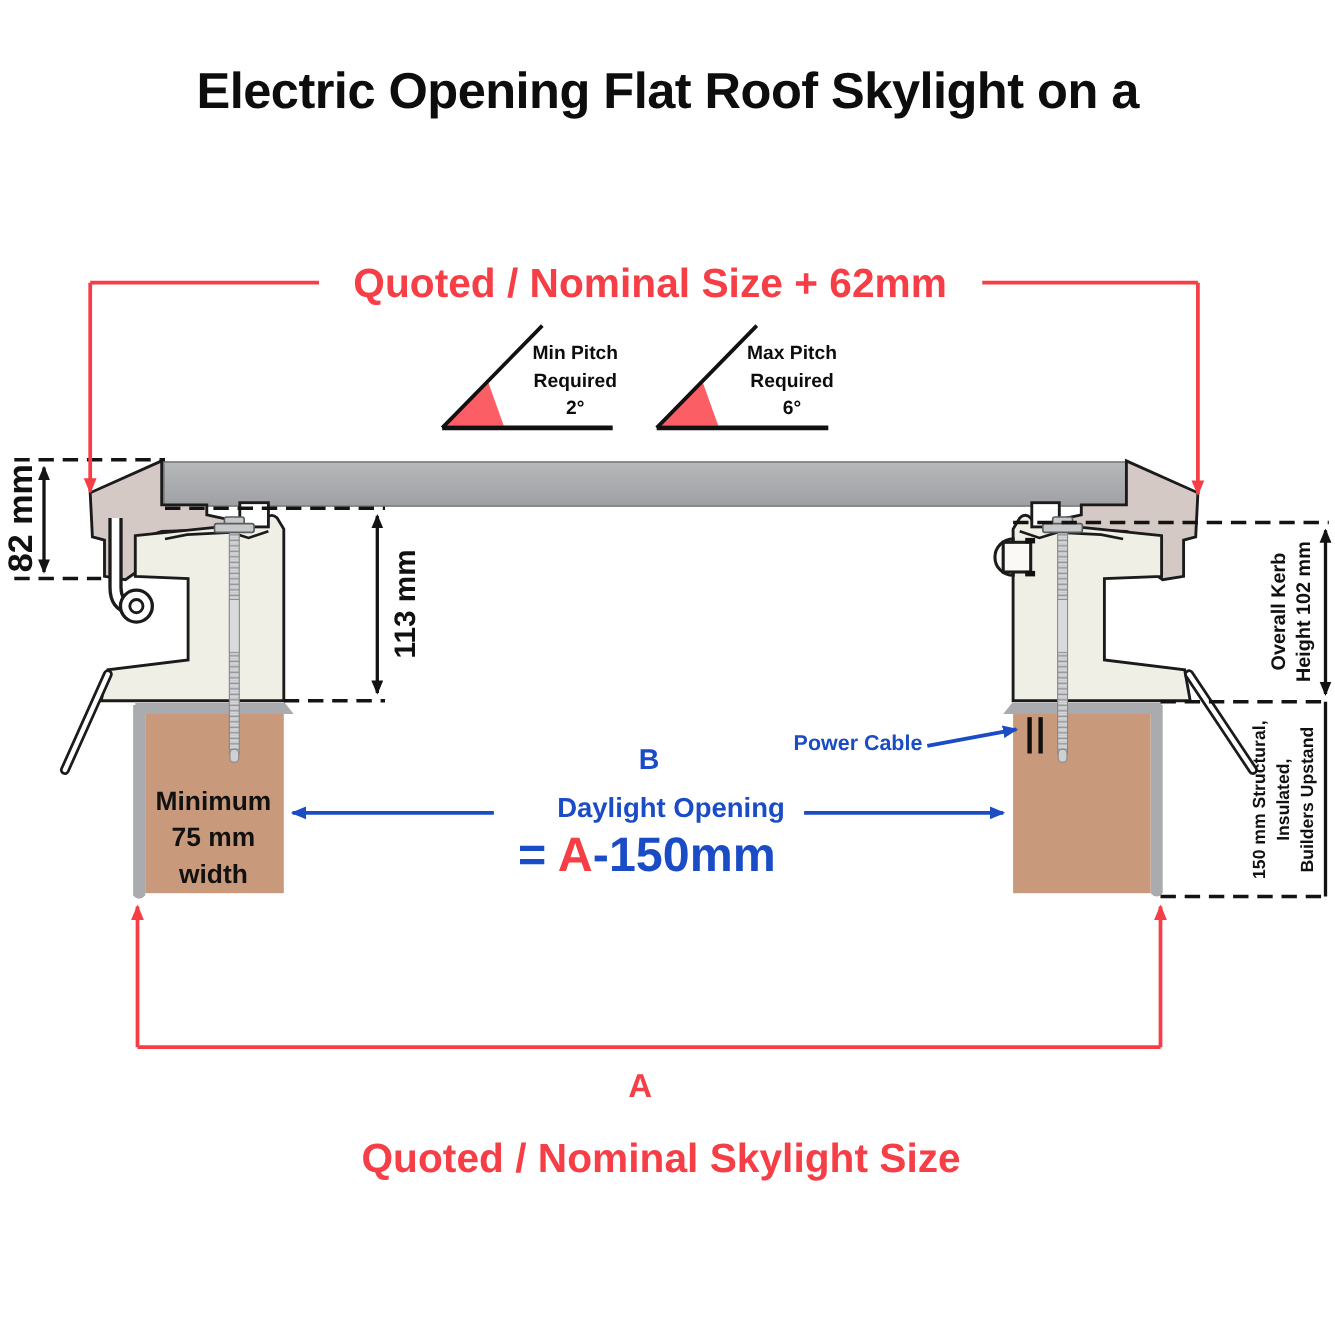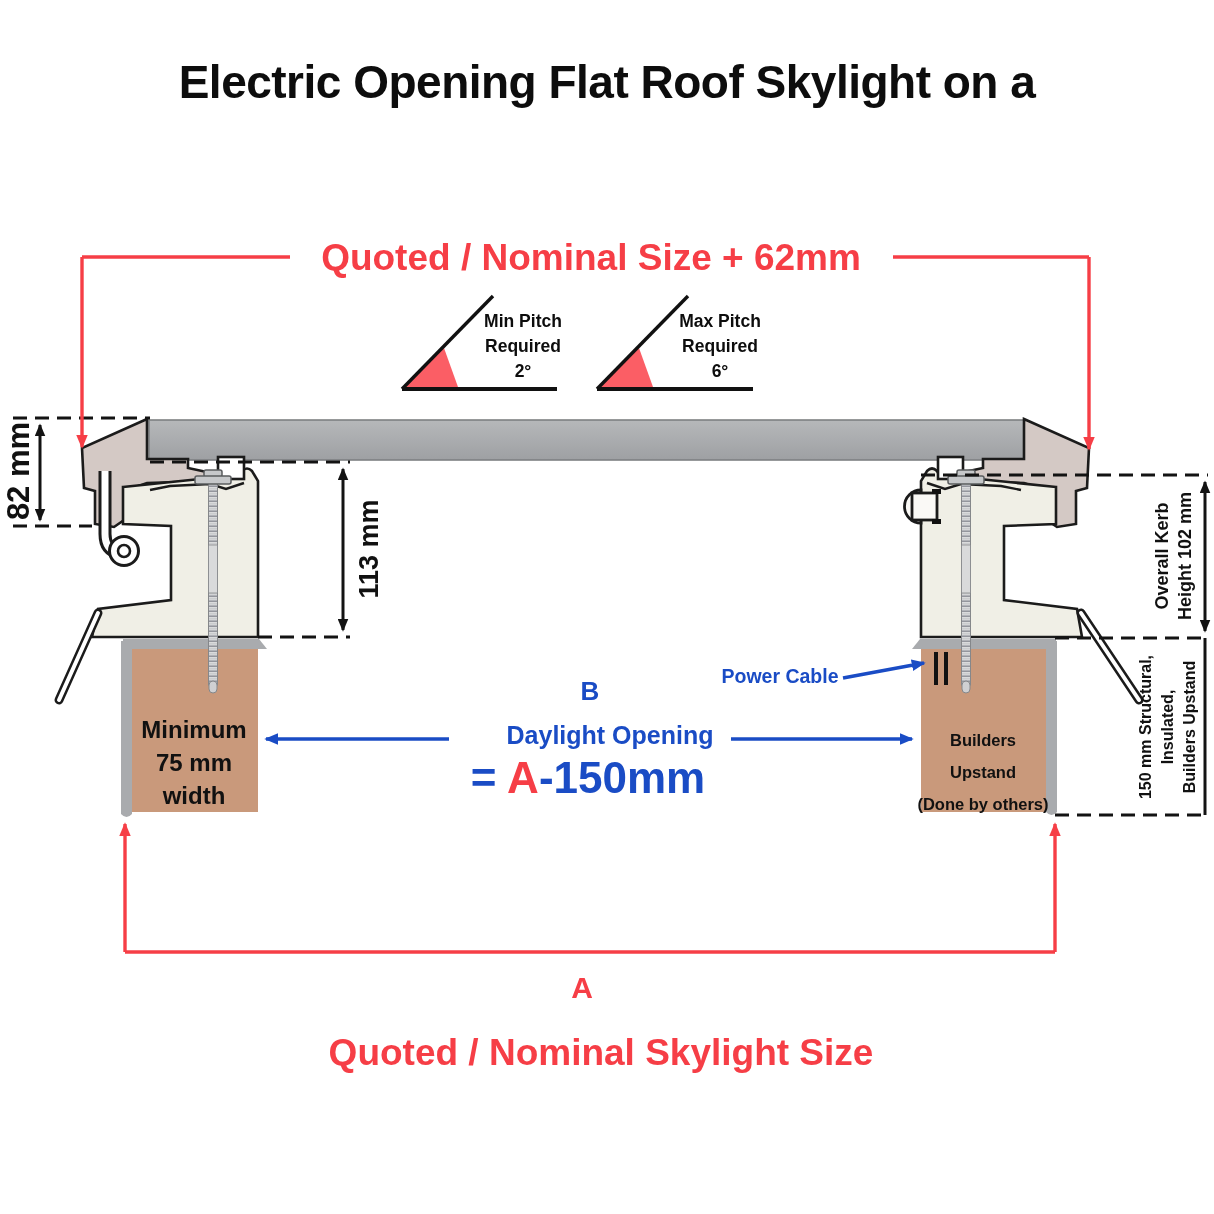--- a/index.html
+++ b/index.html
@@ -227,25 +227,20 @@
     <div>150 mm Structural,</div>
     <div>Insulated,</div>
     <div>Builders Upstand</div>
   </div>
 
   <div class="lbl" id="minlabel">
     <div>Minimum</div>
     <div>75 mm</div>
     <div>width</div>
   </div>
-  <div class="lbl" id="buildlabel">
-    <div>Builders</div>
-    <div>Upstand</div>
-    <div>(Done by others)</div>
-  </div>
 
   <div class="lbl blue" id="bletter">B</div>
   <div class="lbl blue" id="daylight">Daylight Opening</div>
   <div class="lbl blue" id="eqline">
     <span>= </span><span class="red">A</span><span>-150mm</span>
   </div>
 
   <div class="lbl blue" id="powerlabel">Power Cable</div>
 
   <div class="lbl red" id="aletter">A</div>

